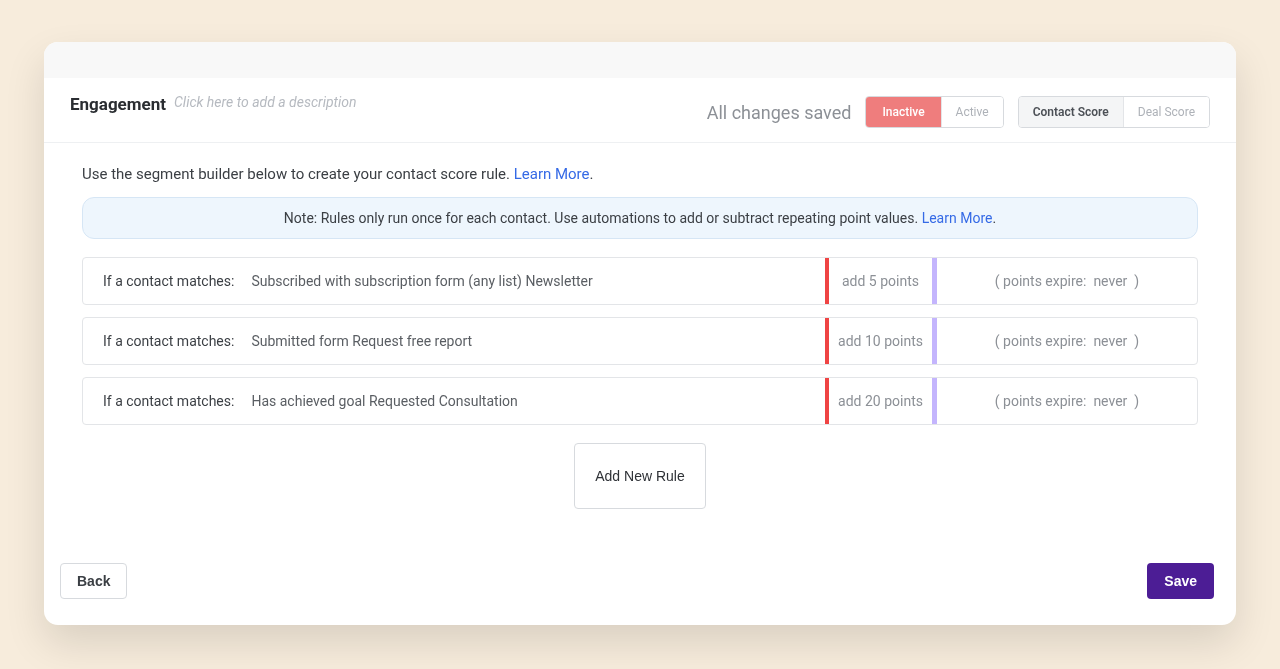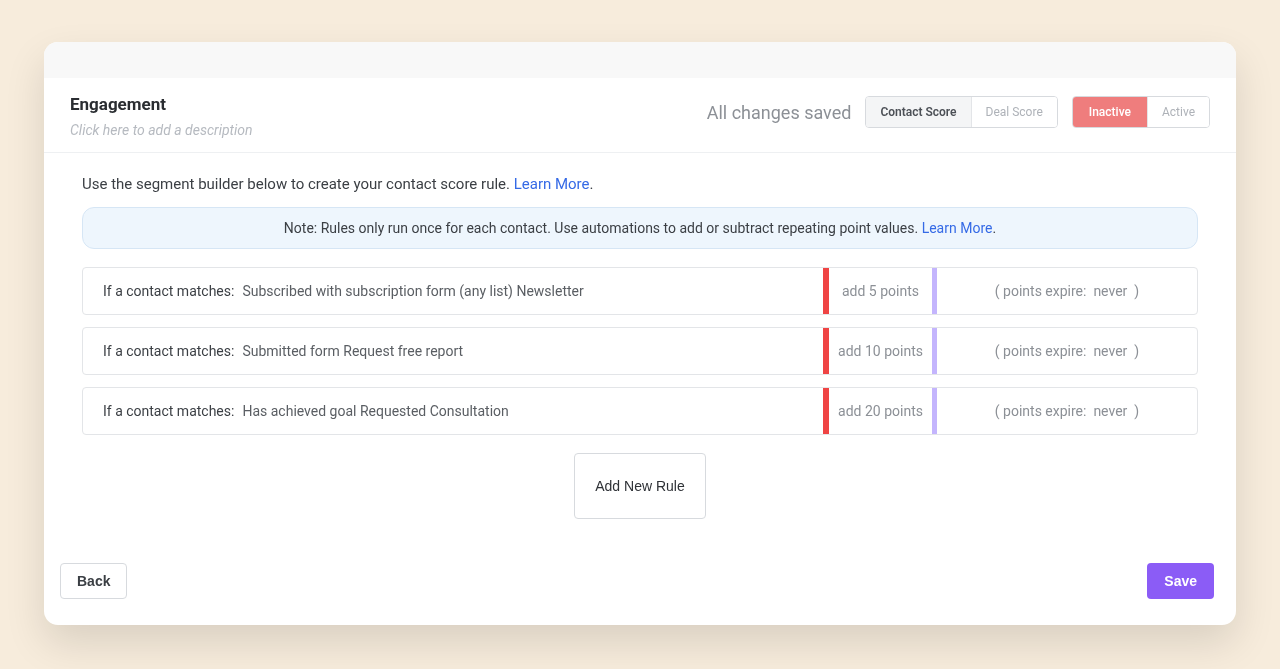--- a/index.html
+++ b/index.html
@@ -23,21 +23,21 @@
     height: 36px;
     background: #f8f8f8;
   }
   .header {
     padding: 16px 26px 14px 26px;
     border-bottom: 1px solid #eef0f2;
     display: flex;
     align-items: flex-start;
     justify-content: space-between;
   }
-  .header-left { display: flex; flex-direction: column; gap: 8px; }
+  .header-left { display: flex; flex-direction: row; gap: 8px; }
   .title { font-size: 17px; font-weight: 700; color: #2a2d31; }
   .desc-placeholder { font-size: 14px; color: #b6bac0; font-style: italic; }
   .header-right { display: flex; align-items: center; gap: 14px; padding-top: 2px;}
   .saved { font-size: 18px; color: #8c9096; }
   .seggroup { display: flex; border: 1px solid #d7dade; border-radius: 4px; overflow: hidden; }
   .seg { padding: 8px 14px; font-size: 12px; color: #aeb2b8; background: #fff; cursor: pointer; }
   .seg.active { background: #f4f5f6; color: #4c5056; font-weight: 600; }
   .seggroup .seg + .seg { border-left: 1px solid #e3e5e8; }
   .stategroup .seg { font-size: 12px; }
   .stategroup .seg.inactive { background: #ef7d7d; color: #fff; font-weight: 500; padding: 8px 16px; }
@@ -59,21 +59,21 @@
     border: 1px solid #e3e5e8;
     border-radius: 4px;
     display: flex;
     align-items: stretch;
     font-size: 14px;
     color: #4c5056;
     min-height: 48px;
     cursor: pointer;
   }
   .rule-col { display: flex; align-items: center; }
-  .rule-match { flex: 1; padding: 14px 20px; gap: 8px; border-right: 6px solid #ef4444;}
+  .rule-match { flex: 1; padding: 14px 20px; gap: 17px; border-right: 4px solid #ef4444;}
   .rule-match .lbl { color: #3b3f44; }
   .rule-match .val { color: #5a5e63; }
   .rule-points { width: 108px; justify-content: center; color: #8c9096; border-right: 5px solid #c4b5fd; text-align:center;}
   .rule-expire { width: 260px; justify-content: center; color: #8c9096; }
   .addrule-wrap { text-align: center; }
   .addrule {
     display: inline-block;
     padding: 24px 20px;
     border: 1px solid #d7dade;
     border-radius: 4px;
@@ -91,42 +91,42 @@
   }
   .btn {
     padding: 9px 16px;
     border-radius: 4px;
     font-size: 14px;
     font-weight: 600;
     cursor: pointer;
     border: 1px solid transparent;
   }
   .btn-back { background: #fff; border-color: #d7dade; color: #3b3f44; }
-  .btn-save { background: #8b5cf6; color: #fff; }
+  .btn-save { background: #4c1d95; color: #fff; }
 </style>
 </head>
 <body>
 
 <div class="window">
   <div class="topstrip"></div>
 
   <div class="header">
     <div class="header-left">
       <div class="title">Engagement</div>
       <div class="desc-placeholder">Click here to add a description</div>
     </div>
     <div class="header-right">
       <span class="saved">All changes saved</span>
+      <div class="seggroup stategroup">
+        <div class="seg inactive">Inactive</div>
+        <div class="seg">Active</div>
+      </div>
       <div class="seggroup">
         <div class="seg active">Contact Score</div>
         <div class="seg">Deal Score</div>
-      </div>
-      <div class="seggroup stategroup">
-        <div class="seg inactive">Inactive</div>
-        <div class="seg">Active</div>
       </div>
     </div>
   </div>
 
   <div class="content">
     <div class="intro">
       <span>Use the segment builder below to create your contact score rule. </span><a class="link">Learn More</a><span>.</span>
     </div>
 
     <div class="note-box">

